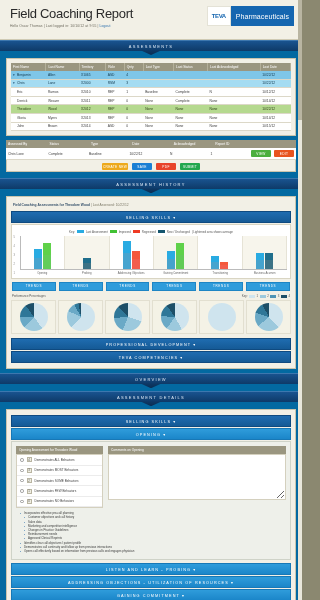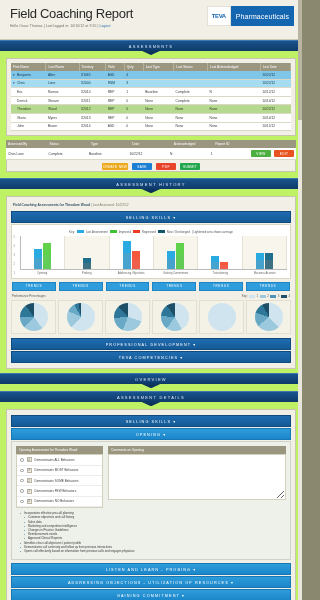--- a/index.html
+++ b/index.html
@@ -3,21 +3,21 @@
 <meta charset="utf-8">
 <style>
   * { box-sizing: border-box; margin: 0; padding: 0; }
   html, body { width: 302px; height: 600px; overflow: hidden; }
   body {
     font-family: "Liberation Sans", sans-serif;
     background: #8b8870;
     font-size: 4px;
     color: #333;
   }
-  .page { width: 302px; height: 600px; position: relative; background: #bef264; }
+  .page { width: 302px; height: 600px; position: relative; background: #0369a1; }
 
   
   .header {
     background: #f2f0e6;
     height: 40px;
     padding: 6px 8px 0 10px;
     position: relative;
     border-bottom: 1px solid #cfcab4;
   }
   .app-title {

